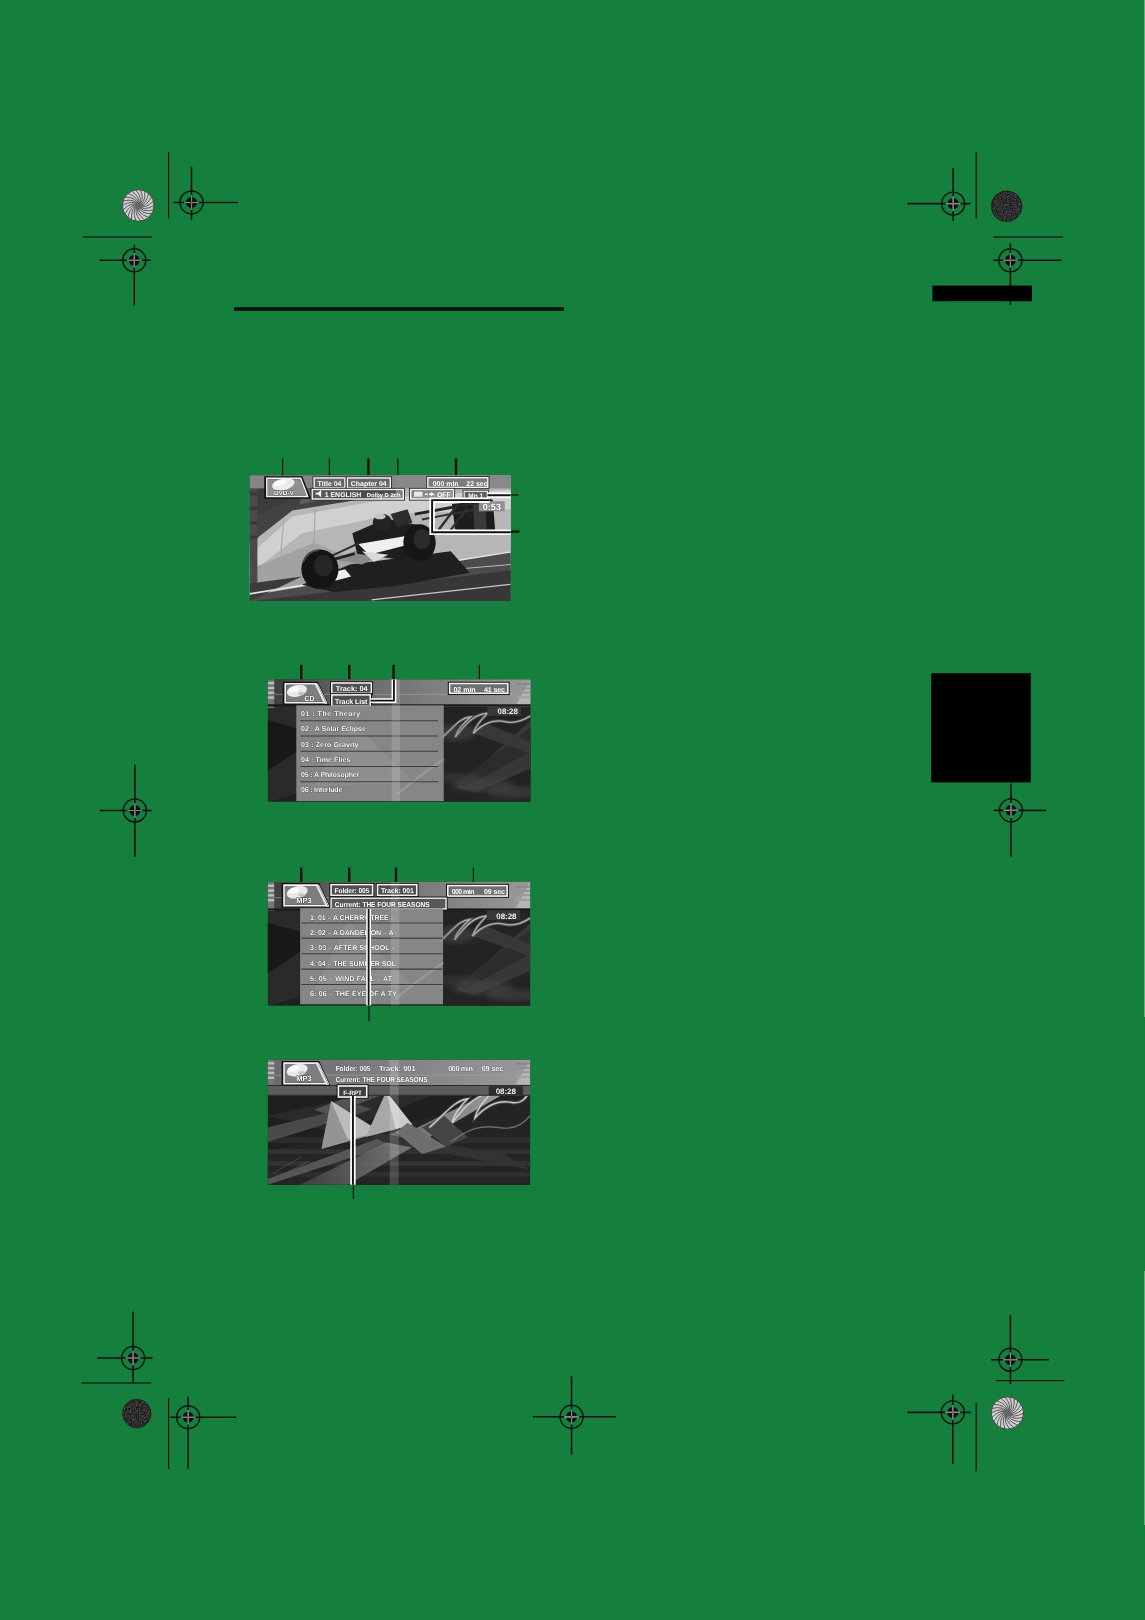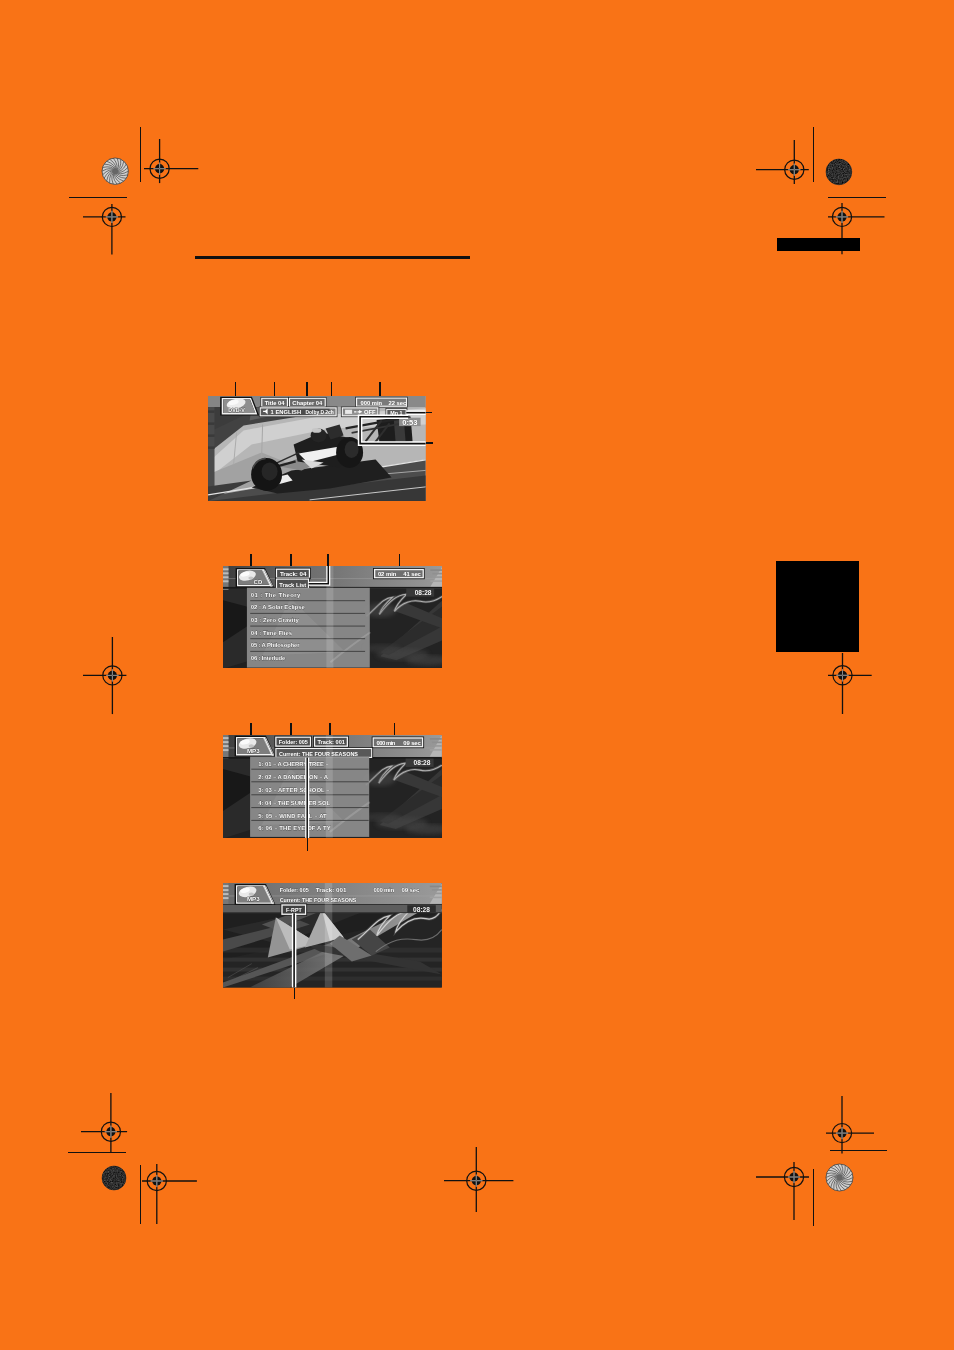--- a/index.html
+++ b/index.html
@@ -1,16 +1,16 @@
 <!DOCTYPE html>
 <html><head>
 <meta charset="utf-8">
 <style>
 html,body{margin:0;padding:0;background:#fff;}
-#page{position:relative;width:954px;height:1350px;background:#f97316;overflow:hidden;font-family:"Liberation Sans",sans-serif;}
+#page{position:relative;width:954px;height:1350px;background:#15803d;overflow:hidden;font-family:"Liberation Sans",sans-serif;}
 .abs{position:absolute;}
 .ln{position:absolute;background:#111;}
 </style>
 </head>
 <body>
 <div id="page">
 
 <svg class="abs" style="left:143.2px;top:138.3px" width="56.3" height="46.1" viewBox="143.2 138.3 56.3 46.1">
 <line x1="144.2" y1="169.0" x2="198.5" y2="169.0" stroke="#111" stroke-width="1.3"></line>
 <line x1="159.8" y1="139.3" x2="159.8" y2="183.4" stroke="#111" stroke-width="1.3"></line>

